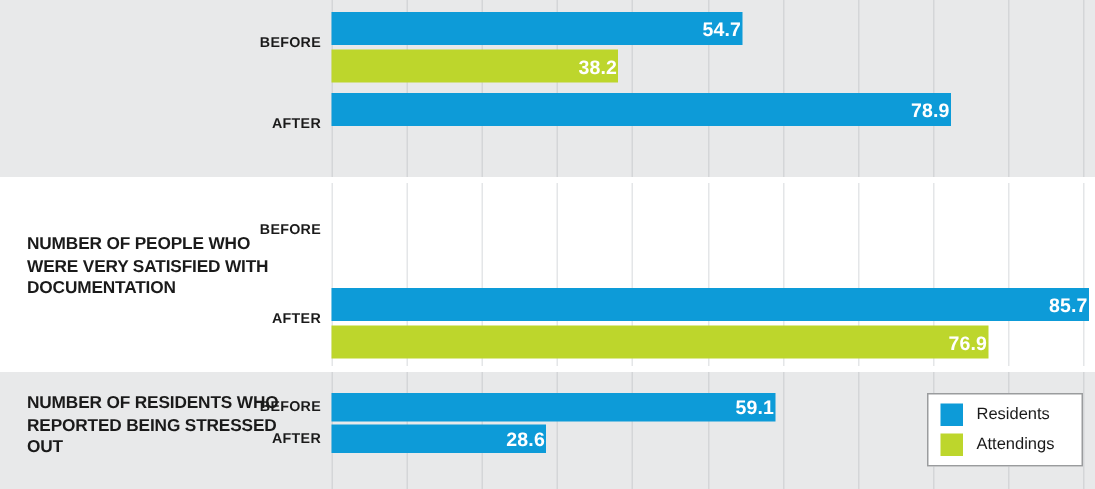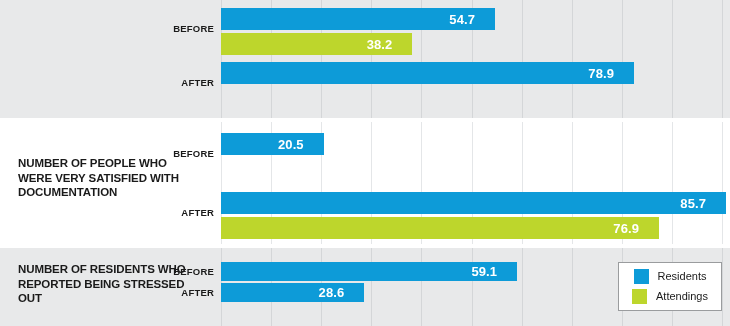--- a/index.html
+++ b/index.html
@@ -79,21 +79,21 @@
     left:221px;
     right:0;
   }
   .bar{
     position:relative;
     height:22px;
     display:flex;
     align-items:center;
     justify-content:flex-end;
     box-sizing:border-box;
-    padding-right:20px;
+    padding-right:1px;
     margin-bottom:3px;
   }
   .bar:last-child{margin-bottom:0;}
   .bar .val{
     font-size:13px;
     font-weight:bold;
     color:#ffffff;
     line-height:1;
     letter-spacing:0.1px;
   }
@@ -111,21 +111,20 @@
     width:104px;
     background:#ffffff;
     border:1px solid #9a9c9e;
     padding:6px 8px 6px 8px;
     box-sizing:border-box;
   }
   .legend-row{
     display:flex;
     align-items:center;
     margin-bottom:5px;
-    justify-content:center;
   }
   .legend-row:last-child{margin-bottom:0;}
   .swatch{
     width:15px;height:15px;
     margin-right:9px;
     flex:0 0 auto;
   }
   .swatch.residents{background:#0d9bd8;}
   .swatch.attendings{background:#bdd62c;}
   .legend-text{
@@ -188,23 +187,20 @@
         <div class="gridline" style="left: 350.7px;"></div>
         <div class="gridline" style="left: 400.8px;"></div>
         <div class="gridline" style="left: 450.9px;"></div>
         <div class="gridline" style="left: 501px;"></div>
       </div>
     <div class="cat-label" style="top:34px;">NUMBER OF PEOPLE WHO WERE VERY SATISFIED WITH DOCUMENTATION</div>
     <div class="rows">
       <div class="row" style="top:11px;">
         <div class="row-label" style="top:15px;">BEFORE</div>
         <div class="bars">
-          <div class="bar residents" style="width: 102.705px;">
-            <span class="val">20.5</span>
-          </div>
         </div>
       </div>
       <div class="row" style="top:70px;">
         <div class="row-label" style="top:15px;">AFTER</div>
         <div class="bars">
           <div class="bar residents" style="width: 505px;">
             <span class="val">85.7</span>
           </div>
           <div class="bar attendings" style="width: 438px;">
             <span class="val">76.9</span>

